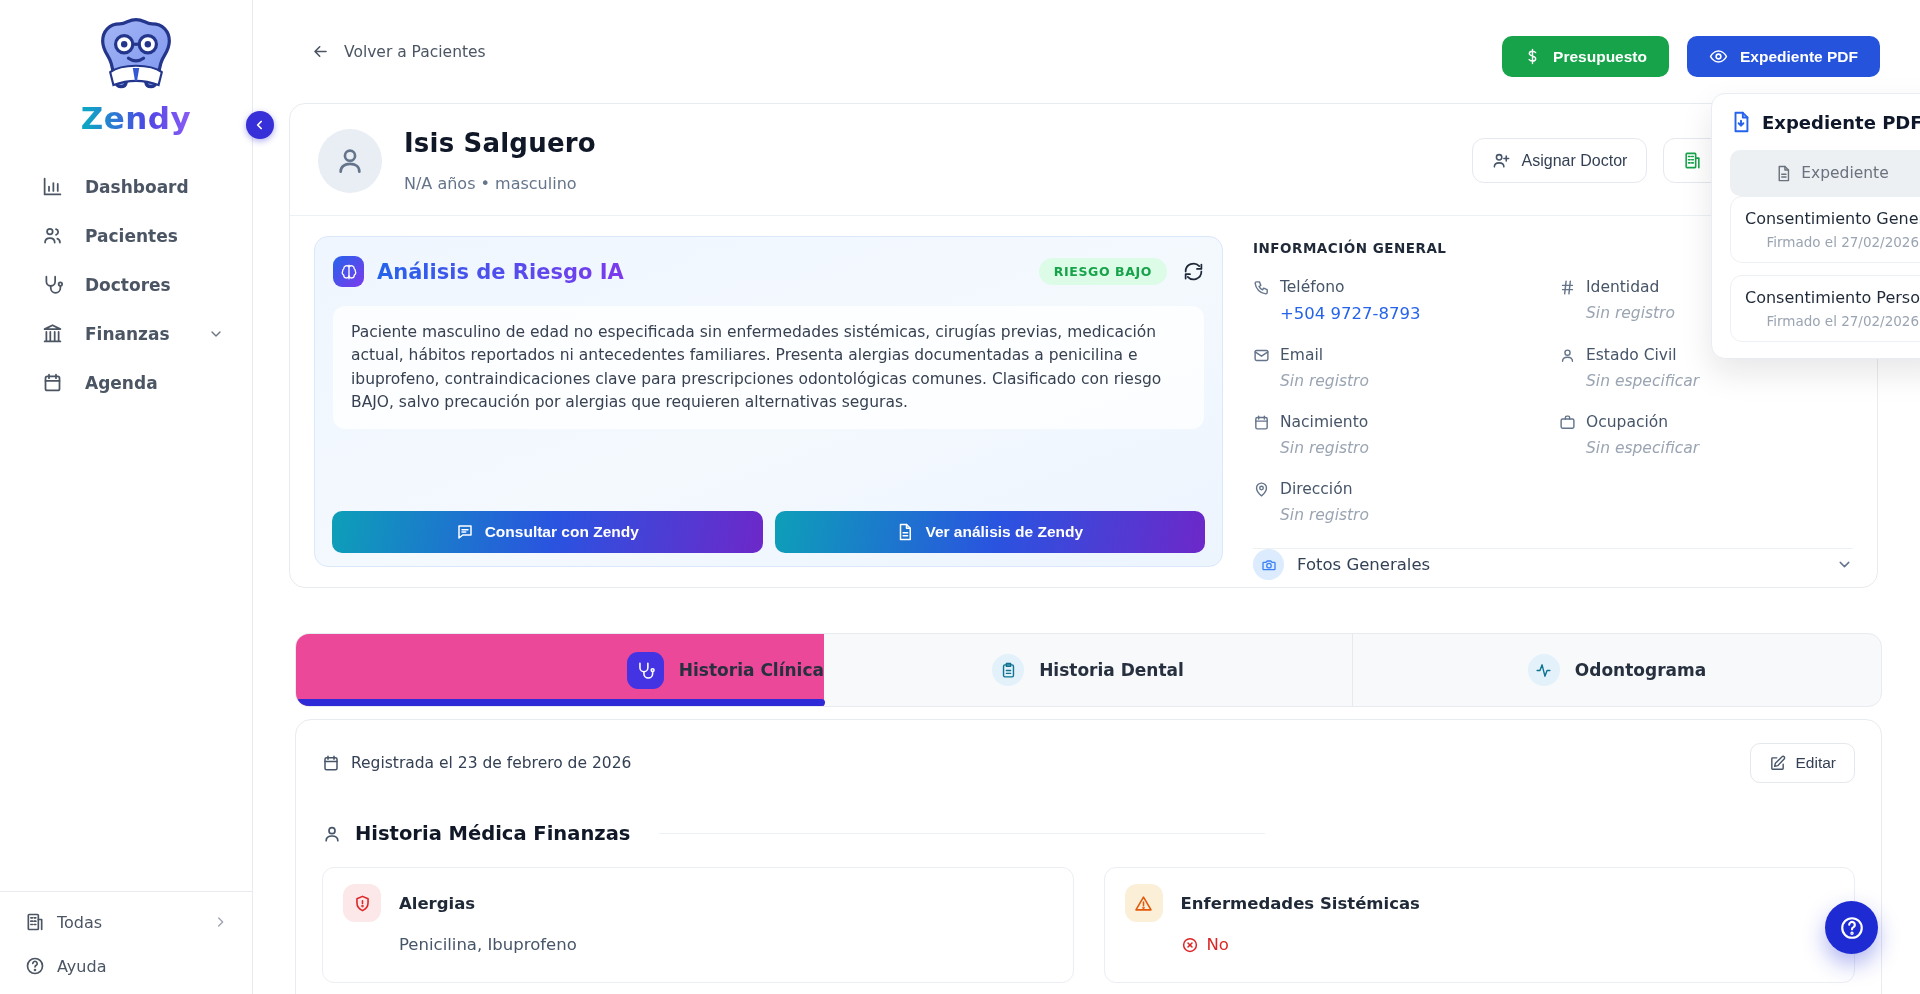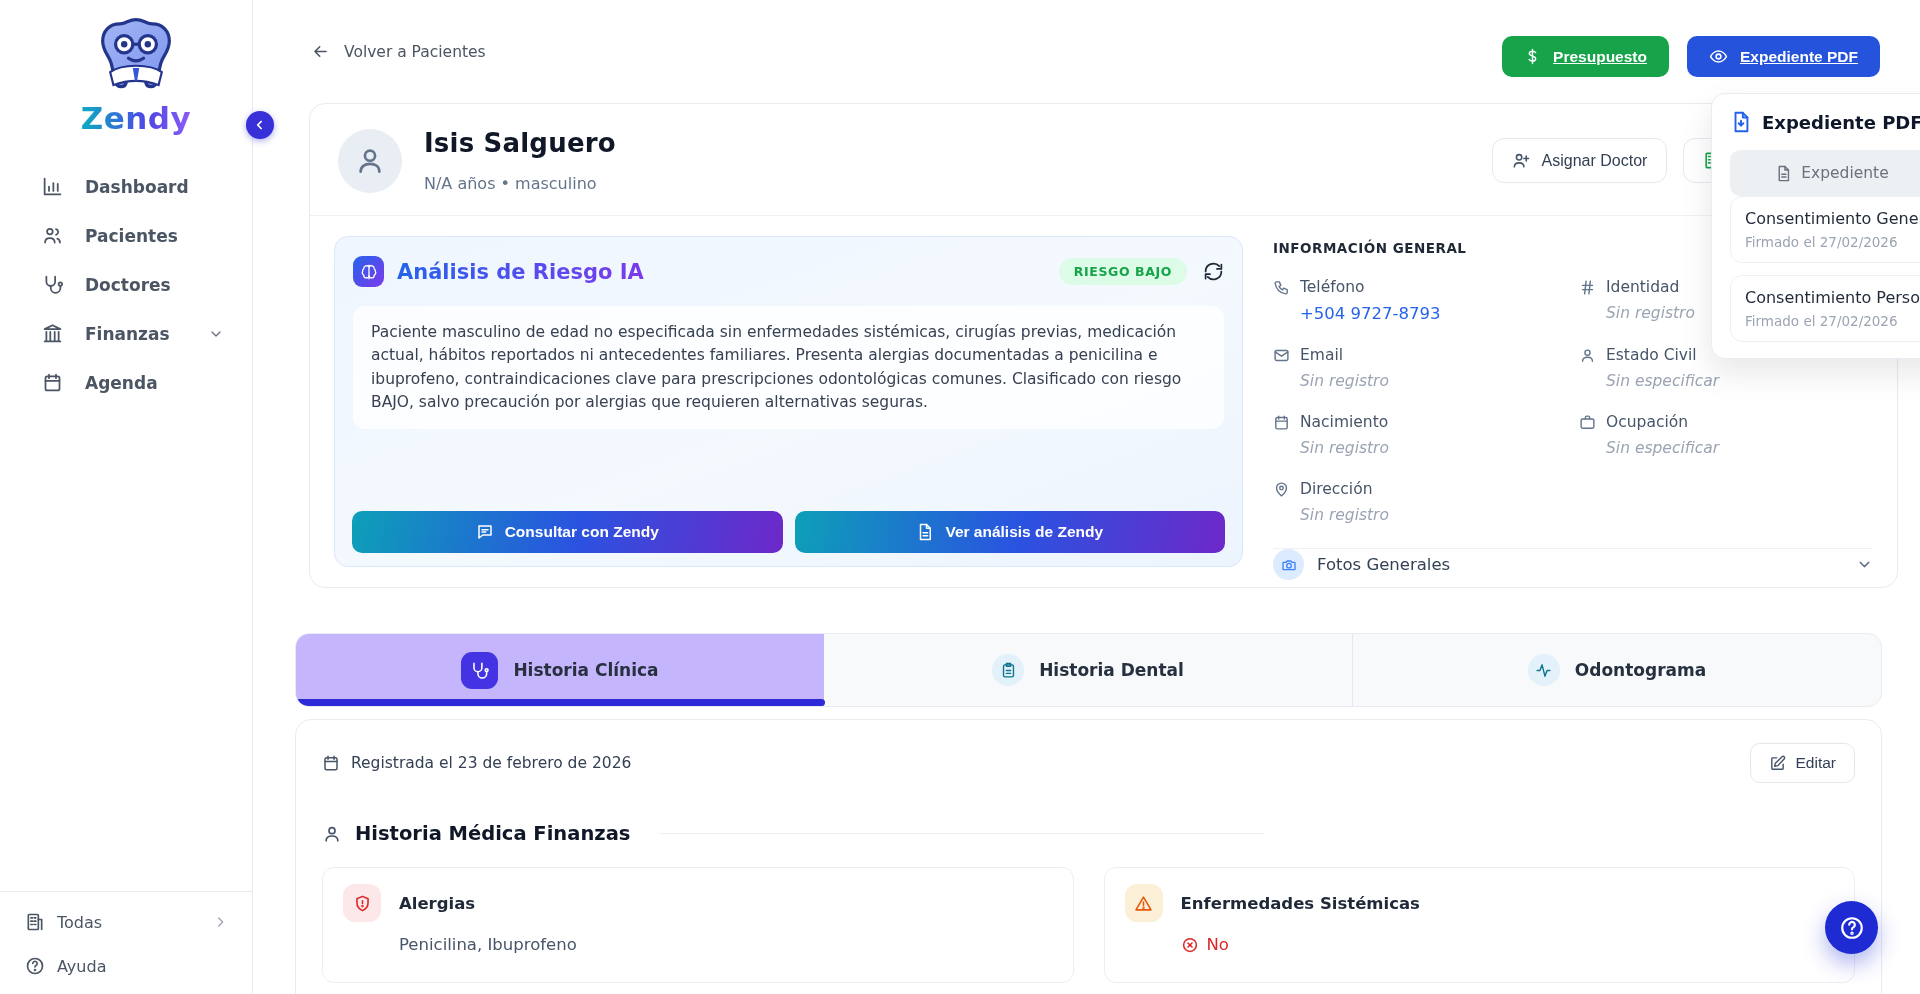--- a/index.html
+++ b/index.html
@@ -27,26 +27,26 @@
   .collapse-btn { position:fixed; left:246px; top:111px; width:28px; height:28px; border-radius:50%;
     background:#372fd7; color:#fff; display:flex; align-items:center; justify-content:center;
     z-index:20; box-shadow:0 2px 6px rgba(55,47,215,.4); cursor:pointer; }
 
   
   .main { position:relative; margin-left:253px; width:1667px; height:994px; }
   .back-link { position:absolute; left:58px; top:42px; display:flex; align-items:center; gap:14px;
     color:#4b5563; font-size:15.5px; cursor:pointer; }
   .top-actions { position:absolute; right:40px; top:36px; display:flex; gap:18px; }
   .btn-solid { display:flex; align-items:center; gap:12px; height:41px; padding:0 22px;
-    border-radius:10px; color:#fff; font-size:15.5px; font-weight:600; cursor:pointer; border:none;text-decoration:underline; }
+    border-radius:10px; color:#fff; font-size:15.5px; font-weight:600; cursor:pointer; border:none; }
   .btn-green { background:#16a34a; }
   .btn-blue { background:#2553db; }
 
   
-  .patient-card { position:absolute; left:56px; top:103px; width:1589px; height:485px;
+  .patient-card { position:absolute; left:36px; top:103px; width:1589px; height:485px;
     background:#fff; border:1px solid #e8ebef; border-radius:16px; }
   .pc-header { display:flex; align-items:center; padding:24px 28px 22px 28px; }
   .avatar { width:64px; height:64px; border-radius:50%; background:#e9eef5; color:#64748b;
     display:flex; align-items:center; justify-content:center; }
   .p-name { font-size:26px; font-weight:700; color:#101828; letter-spacing:.2px; }
   .p-meta { font-size:16px; color:#64748b; margin-top:16px; }
   .pc-header-right { margin-left:auto; display:flex; gap:16px; }
   .btn-pill { display:flex; align-items:center; gap:11px; height:45px; padding:0 19px;
     border:1px solid #e5e8ee; border-radius:12px; background:#fff; color:#344054;
     font-size:16px; cursor:pointer; white-space:nowrap; }
@@ -94,28 +94,28 @@
     padding:17px 18px 16px 18px; z-index:30; }
   .pdf-title-row { display:flex; align-items:center; gap:10px; white-space:nowrap; }
   .pdf-title { font-size:18px; font-weight:700; color:#0f172a; }
   .pdf-pill { margin-top:17px; height:46px; background:#edf0f3; border-radius:10px;
     display:flex; align-items:center; justify-content:center; gap:9px; color:#69727e;
     font-size:15.5px; cursor:pointer; }
   .pdf-item { border:1px solid #edf0f4; border-radius:12px; padding:12px 14px; cursor:pointer; }
   .pdf-item + .pdf-item { margin-top:12px; }
   .pdf-item:first-of-type { margin-top:19px; }
   .pdf-item-title { font-size:16px; color:#1f2937; white-space:nowrap; }
-  .pdf-item-sub { font-size:13.5px; color:#9aa4b2; margin-top:6px; white-space:nowrap; }
+  .pdf-item-sub { font-size:13.5px; color:#9aa4b2; margin-top:6px; white-space:nowrap;text-align:right; }
 
   
   .tabbar { position:absolute; left:42px; top:633px; width:1587px; height:74px;
     background:#f7f9fb; border:1px solid #e8ebef; border-radius:14px; display:flex; overflow:hidden; }
   .tab { flex:1; display:flex; align-items:center; justify-content:center; gap:15px;
     font-size:17px; font-weight:700; color:#27303f; cursor:pointer; }
-  .tab.active { background:#c4b5fd; }
+  .tab.active { background:#ec4899;justify-content:flex-end; }
   .tab-tile { width:37px; height:37px; border-radius:11px; background:#4433e3; color:#fff;
     display:flex; align-items:center; justify-content:center; }
   .tab-circle { width:32px; height:32px; border-radius:50%; background:#e3f1fb; color:#0e7490;
     display:flex; align-items:center; justify-content:center; }
   .tab + .tab.bordered { border-left:1px solid #e6eaef; }
   .tab-underline { position:absolute; left:0; bottom:0; width:529px; height:7px;
     background:#2e2ad8; border-radius:4px; }
 
   
   .content-card { position:absolute; left:42px; top:719px; width:1587px; height:320px;

